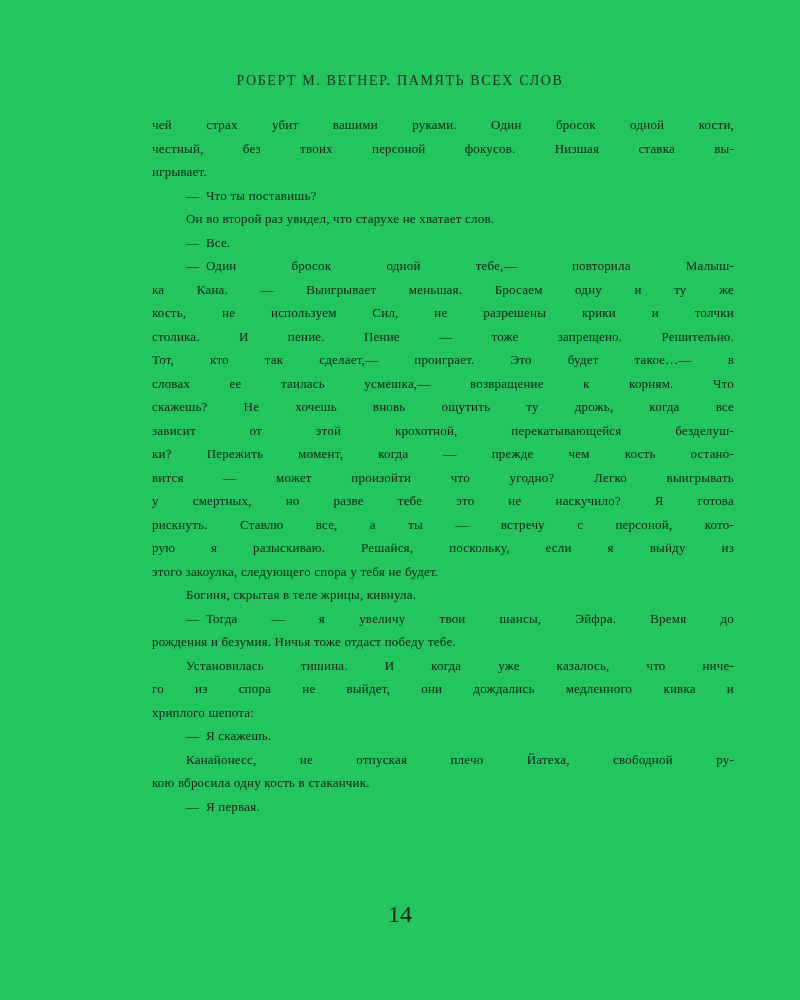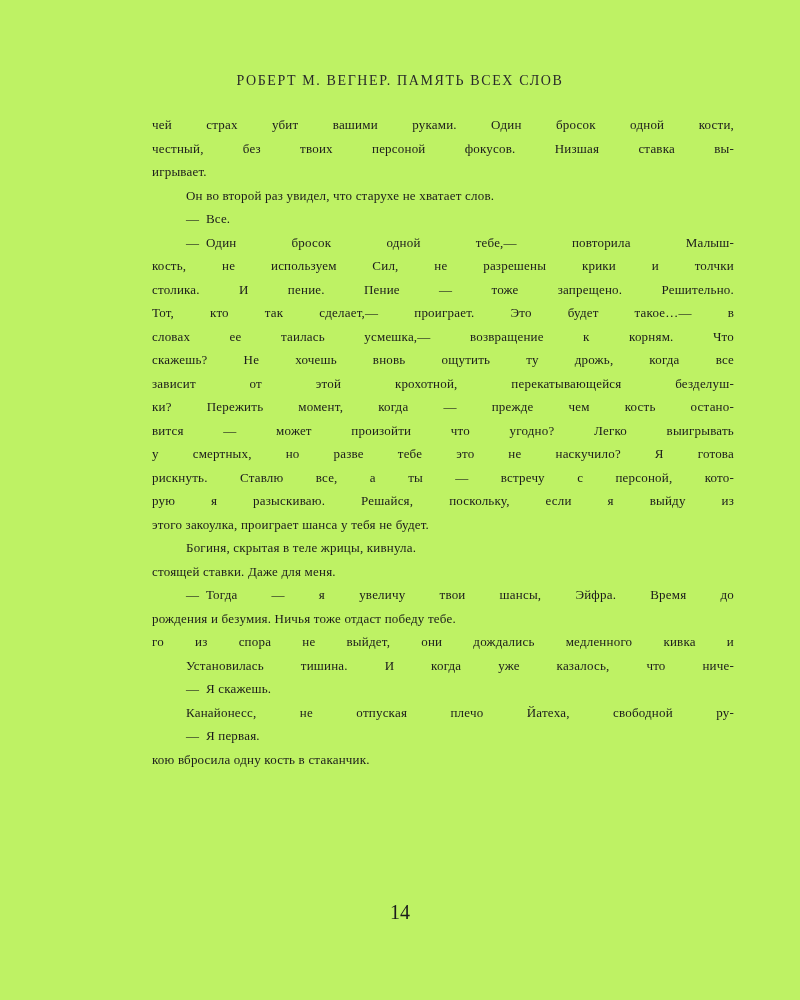--- a/index.html
+++ b/index.html
@@ -47,55 +47,57 @@
   }
   .line.indent {
     text-indent: 34px;
   }
   .page-number {
     position: absolute;
     top: 901px;
     left: 0;
     width: 100%;
     text-align: center;
-    font-size: 20px;
+    font-size: 24px;
     color: #1b1b1b;
   }
 </style>
 </head>
 <body>
 
-<div class="book-page" style="background: #bef264; color: rgb(27, 27, 27);">
+<div class="book-page" style="background: #22c55e; color: rgb(27, 27, 27);">
   <div class="running-header">РОБЕРТ М. ВЕГНЕР. ПАМЯТЬ ВСЕХ СЛОВ</div>
 
   <div class="text-block">
       <div class="line justify">чей страх убит вашими руками. Один бросок одной кости,</div>
       <div class="line justify">честный, без твоих персоной фокусов. Низшая ставка вы-</div>
       <div class="line">игрывает.</div>
+      <div class="line indent">— Что ты поставишь?</div>
       <div class="line indent">Он во второй раз увидел, что старухе не хватает слов.</div>
       <div class="line indent">— Все.</div>
       <div class="line indent justify">— Один бросок одной тебе,— повторила Малыш-</div>
+      <div class="line justify">ка Кана. — Выигрывает меньшая. Бросаем одну и ту же</div>
       <div class="line justify">кость, не используем Сил, не разрешены крики и толчки</div>
       <div class="line justify">столика. И пение. Пение — тоже запрещено. Решительно.</div>
       <div class="line justify">Тот, кто так сделает,— проиграет. Это будет такое…— в</div>
       <div class="line justify">словах ее таилась усмешка,— возвращение к корням. Что</div>
       <div class="line justify">скажешь? Не хочешь вновь ощутить ту дрожь, когда все</div>
       <div class="line justify">зависит от этой крохотной, перекатывающейся безделуш-</div>
       <div class="line justify">ки? Пережить момент, когда — прежде чем кость остано-</div>
       <div class="line justify">вится — может произойти что угодно? Легко выигрывать</div>
       <div class="line justify">у смертных, но разве тебе это не наскучило? Я готова</div>
       <div class="line justify">рискнуть. Ставлю все, а ты — встречу с персоной, кото-</div>
       <div class="line justify">рую я разыскиваю. Решайся, поскольку, если я выйду из</div>
-      <div class="line">этого закоулка, проиграет шанса у тебя не будет.</div>
+      <div class="line">этого закоулка, следующего спора у тебя не будет.</div>
       <div class="line indent">Богиня, скрытая в теле жрицы, кивнула.</div>
-      <div class="line">стоящей ставки. Даже для меня.</div>
       <div class="line indent justify">— Тогда — я увеличу твои шансы, Эйфра. Время до</div>
       <div class="line">рождения и безумия. Ничья тоже отдаст победу тебе.</div>
+      <div class="line indent justify">Установилась тишина. И когда уже казалось, что ниче-</div>
       <div class="line justify">го из спора не выйдет, они дождались медленного кивка и</div>
-      <div class="line indent justify">Установилась тишина. И когда уже казалось, что ниче-</div>
+      <div class="line">хриплого шепота:</div>
       <div class="line indent">— Я скажешь.</div>
       <div class="line indent justify">Канайонесс, не отпуская плечо Йатеха, свободной ру-</div>
+      <div class="line">кою вбросила одну кость в стаканчик.</div>
       <div class="line indent">— Я первая.</div>
-      <div class="line">кою вбросила одну кость в стаканчик.</div>
     </div>
 
   <div class="page-number">14</div>
 </div>
 
 </body></html>

